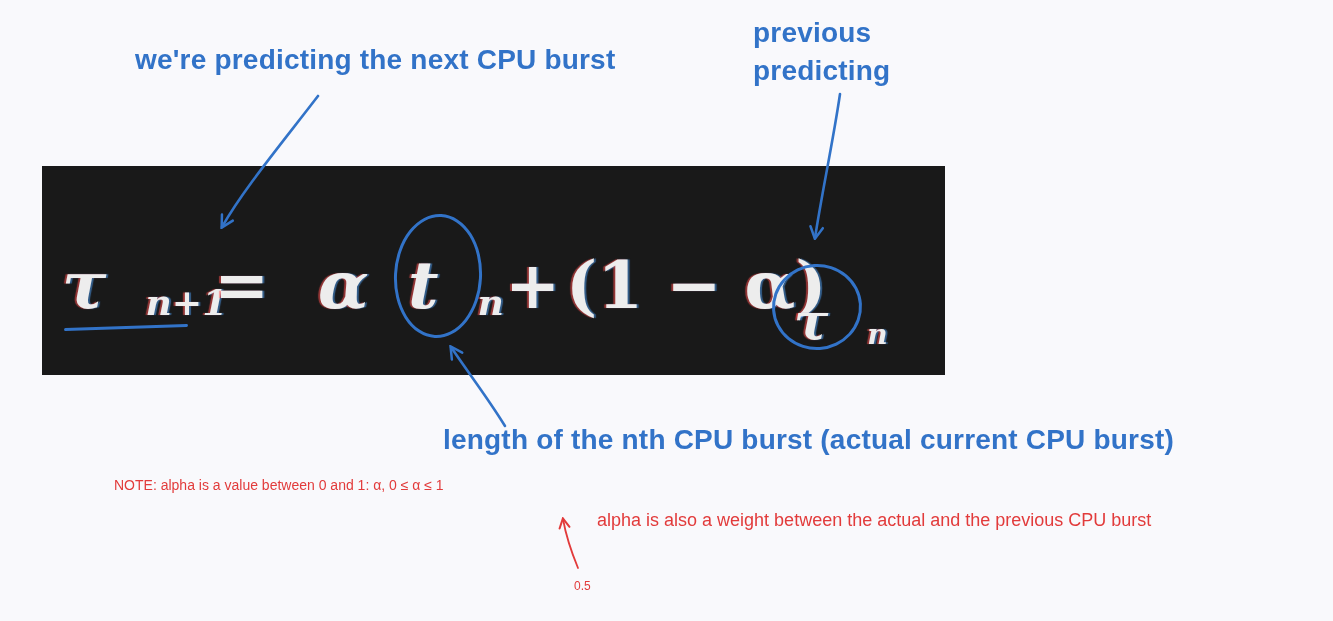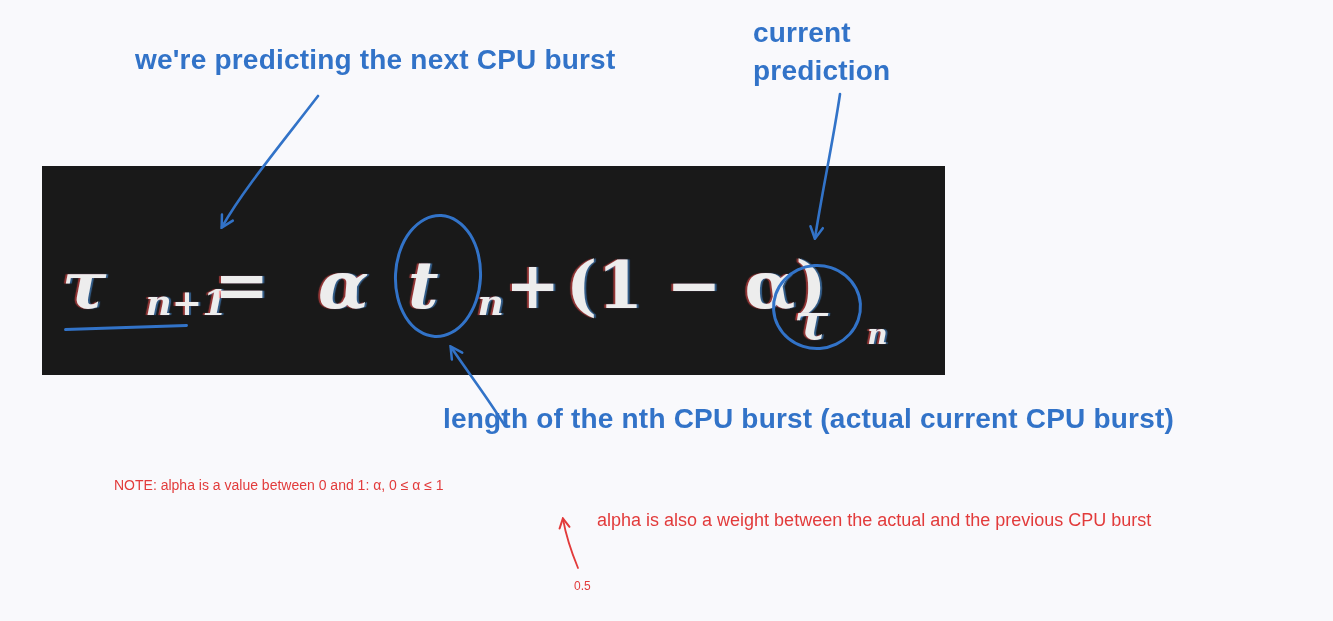--- a/index.html
+++ b/index.html
@@ -31,21 +31,21 @@
   .red-label {
     position: absolute;
     color: #e23b3b;
     font-weight: 500;
     white-space: nowrap;
   }
 
   .lbl-predicting { left: 135px; top: 44px;  font-size: 28px; }
   .lbl-previous   { left: 753px; top: 14px;  font-size: 28px; width: 185px;
                     line-height: 1.35; white-space: normal; }
-  .lbl-length     { left: 443px; top: 403px; font-size: 28px; }
+  .lbl-length     { left: 443px; top: 424px; font-size: 28px; }
   .lbl-note       { left: 114px; top: 477px; font-size: 14px; }
   .lbl-weight     { left: 597px; top: 510px; font-size: 18px; }
   .lbl-alpha      { left: 574px; top: 579px; font-size: 12px; }
 
   .formula-box {
     position: absolute;
     left: 42px; top: 166px;
     width: 903px; height: 209px;
     background: #191919;
   }
@@ -89,21 +89,21 @@
     transform: rotate(-2deg);
   }
 </style>
 </head>
 <body>
 
 <div class="canvas">
 
   <div class="blue-label lbl-predicting">we're predicting the next CPU burst</div>
 
-  <div class="blue-label lbl-previous">current prediction</div>
+  <div class="blue-label lbl-previous">previous predicting</div>
 
   <div class="formula-box">
     <div class="chunk big it c-tau-next">
       <span>τ</span><sub>n+1</sub>
       <span class="underline"></span>
     </div>
 
     <div class="chunk big c-eq">=</div>
 
     <div class="chunk big it c-alpha">α</div>

